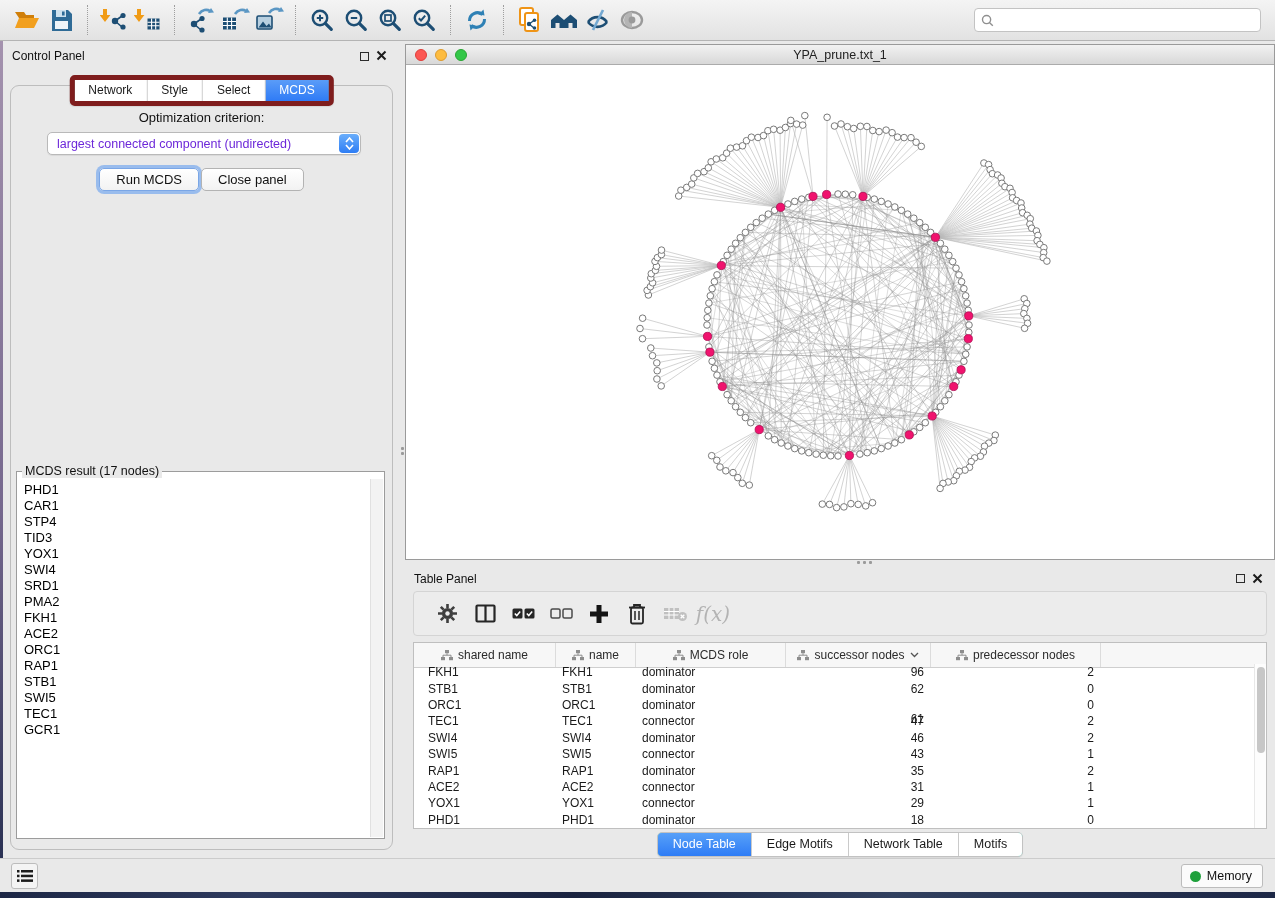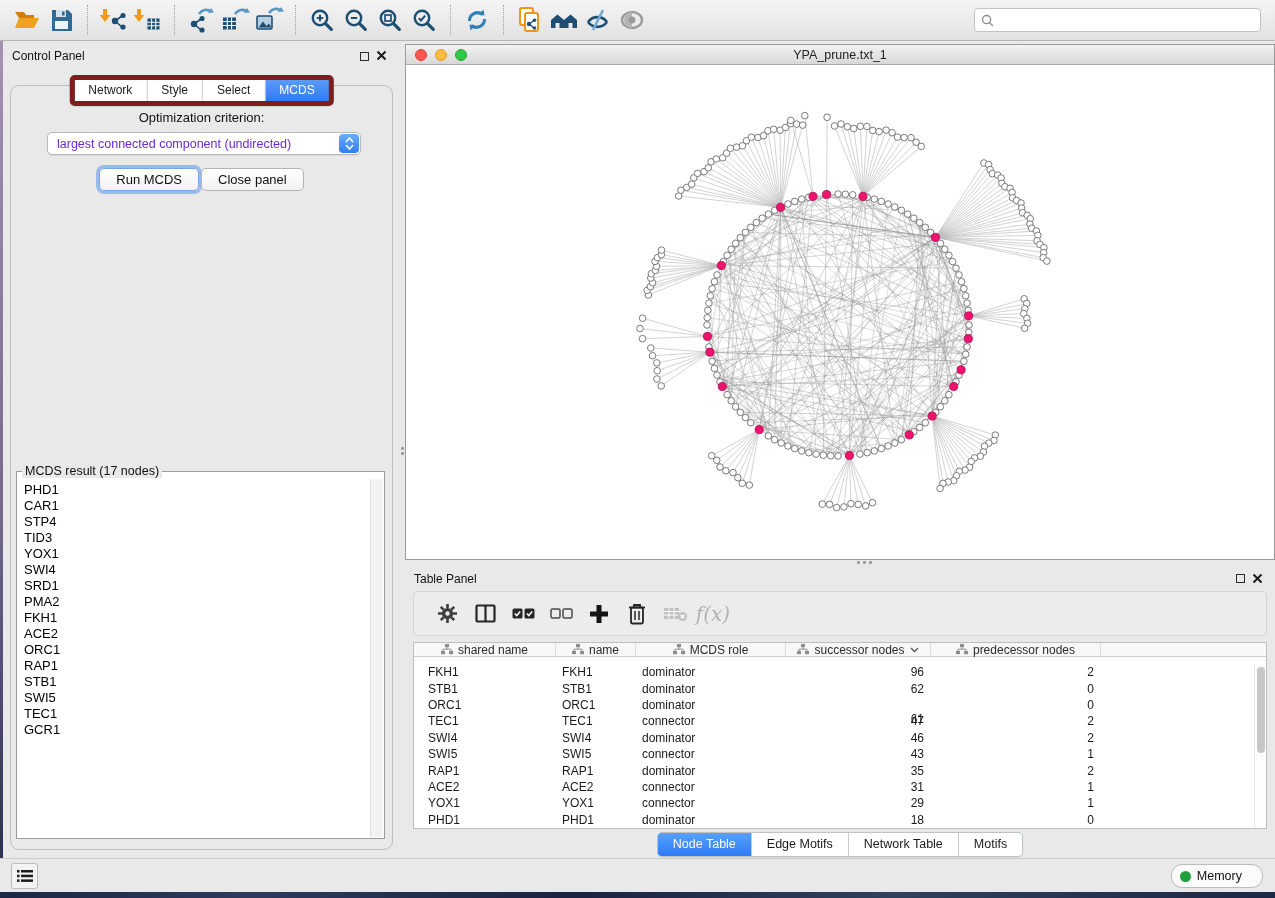--- a/index.html
+++ b/index.html
@@ -80,43 +80,43 @@
 
   
   .table-panel { position:absolute; left:405px; top:566px; width:870px; height:292px; background:#e9e9e9; }
   .tp-float { right:30px; } .tp-close { right:11px; }
   .tp-toolbar { position:absolute; left:8px; right:8px; top:25px; height:45px; background:#ececec;
     border:1px solid #d4d4d4; border-radius:4px; display:flex; align-items:center; gap:0; padding-left:14px; }
   .tico { width:38px; height:28px; display:flex; align-items:center; justify-content:center; }
   .fx-label { font-family:"DejaVu Serif", serif; font-style:italic; font-size:20px; color:#b3b3b3; }
 
   .tp-table { position:absolute; left:8px; right:8px; top:76px; height:187px; background:#fff; border:1px solid #bfbfbf; }
-  .thead { position:absolute; left:0; right:0; top:0; height:14px; background:#f7f7f7; border-bottom:1px solid #cfcfcf; display:flex; }
+  .thead { position:absolute; left:0; right:0; top:0; height:25px; background:#f7f7f7; border-bottom:1px solid #cfcfcf; display:flex; }
   .th { display:flex; align-items:center; justify-content:center; gap:5px; font-size:12px; color:#2b2b2b;
     border-right:1px solid #dcdcdc; height:100%; }
   .th:last-child { border-right:none; }
   .tbody { position:absolute; left:0; right:12px; top:21px; bottom:0; overflow:hidden; }
   .tr { display:flex; height:16.4px; align-items:center; }
   .td { font-size:12px; color:#1a1a1a; white-space:nowrap; }
   .td.num { text-align:right; padding-right:7px; }
   .tscroll { position:absolute; right:0; top:21px; bottom:0; width:12px; background:#fdfdfd; border-left:1px solid #e8e8e8; }
   .tthumb { position:absolute; left:1.5px; top:3px; width:8px; height:86px; background:#c7c7c7; border-radius:4px; }
 
   .tp-tabs { position:absolute; top:266px; left:0; width:100%; display:flex; justify-content:center; }
   .tp-tabs .group { display:flex; border:1px solid #c2c2c2; border-radius:5px; overflow:hidden; background:#5eead4; box-shadow:0 1px 1px rgba(0,0,0,.07); }
   .btab { padding:4px 15px; font-size:12.5px; color:#1a1a1a; background:#fff; border-right:1px solid #cacaca; line-height:15px; }
   .btab:last-child { border-right:none; }
   .btab.active { background:linear-gradient(#57a0f8,#2e7cf6); color:#fff; }
 
   
   .statusbar { position:absolute; left:0; top:858px; width:1275px; height:34px; background:#e9e9e9; border-top:1px solid #cccccc; }
   .listbtn { position:absolute; left:11px; top:4px; width:27px; height:26px; background:#f4f4f4; border:1px solid #bcbcbc; border-radius:3px;
     display:flex; align-items:center; justify-content:center; }
-  .membtn { position:absolute; right:12px; top:5px; height:24px; padding:0 20px 0 8px; background:#fbfbfb; border:1px solid #bcbcbc;
-    border-radius:11px; display:flex; align-items:center; gap:6px; font-size:12.5px; color:#111; }
+  .membtn { position:absolute; right:12px; top:5px; height:24px; padding:0 10px 0 8px; background:#fbfbfb; border:1px solid #bcbcbc;
+    border-radius:3px; display:flex; align-items:center; gap:6px; font-size:12.5px; color:#111; }
   .memdot { width:11px; height:11px; border-radius:50%; background:#1fa03c; }
 </style>
 </head>
 <body>
 
 <div class="screen">
 
   <div class="toolbar">
     <div class="tbtn">
       <svg width="28" height="26" viewBox="0 0 28 26">

